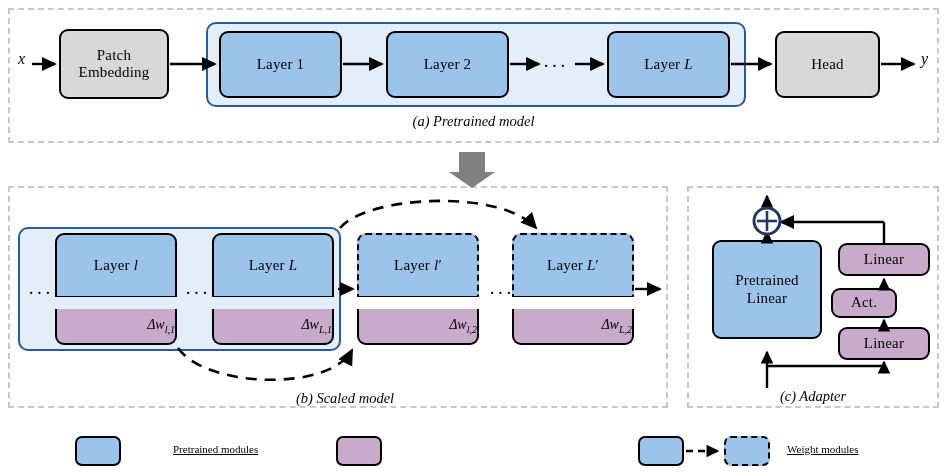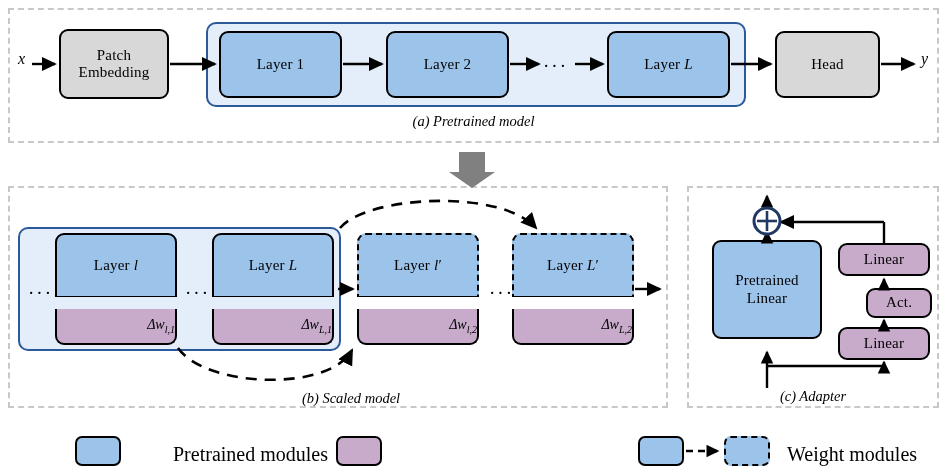--- a/index.html
+++ b/index.html
@@ -41,21 +41,21 @@
 
   .caption{position:absolute;font-style:italic;font-size:14.5px;text-align:center;white-space:nowrap;}
 
   .vartxt{position:absolute;font-style:italic;font-size:16px;}
 
   svg.overlay{position:absolute;left:0;top:0;width:947px;height:473px;pointer-events:none;}
 
   
   .legend-swatch{position:absolute;width:46px;height:30px;border:2px solid #000;border-radius:7px;box-sizing:border-box;}
   .legend-swatch.dash{border-style:dashed;}
-  .legend-text{position:absolute;font-size:20px;white-space:nowrap;}
+  .legend-text{position:absolute;font-size:11px;white-space:nowrap;text-decoration:underline;}
 </style>
 </head>
 <body>
 
 <div class="root">
 
   <div class="panel" style="left:8px;top:8px;width:931px;height:135px;"></div>
 
   <span class="vartxt" style="left:18px;top:50px;">x</span>
 
@@ -130,33 +130,33 @@
   <div class="card dashed" style="left:512px;top:233px;width:122px;height:112px;">
     <div class="top">
       <span class="lbl">Layer&nbsp;<i class="it">L</i>′</span>
     </div>
     <div class="bot">
       <span class="small">
         <i class="it">Δw</i><sub style="font-style:italic;font-size:10px;">L,2</sub></span>
     </div>
   </div>
 
-  <div class="caption" style="left:21px;top:390px;width:660px;">(b) Scaled model</div>
+  <div class="caption" style="left:15px;top:390px;width:660px;">(b) Scaled model</div>
 
   <div class="panel" style="left:687px;top:186px;width:252px;height:222px;"></div>
 
   <div class="node box blue" style="left:712px;top:240px;width:110px;height:99px;">
     <span class="lbl">Pretrained<br>Linear</span>
   </div>
 
   <div class="node box purple" style="left:838px;top:243px;width:92px;height:33px;">
     <span class="lbl">Linear</span>
   </div>
 
-  <div class="node box purple" style="left:866px;top:288px;width:66px;height:30px;">
+  <div class="node box purple" style="left:831px;top:288px;width:66px;height:30px;">
     <span class="lbl">Act.</span>
   </div>
 
   <div class="node box purple" style="left:838px;top:327px;width:92px;height:33px;">
     <span class="lbl">Linear</span>
   </div>
 
   <div class="caption" style="left:687px;top:388px;width:252px;">(c) Adapter</div>
 
   <div class="legend-swatch blue" style="left:75px;top:436px;"></div>

